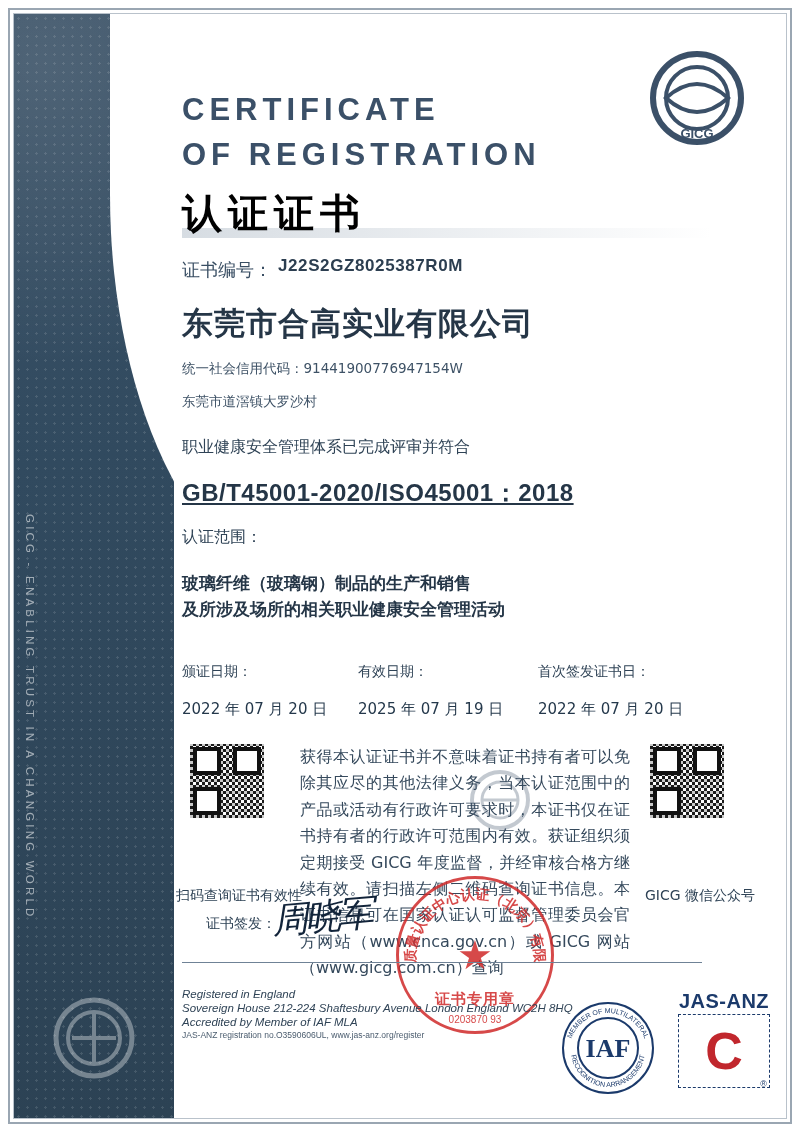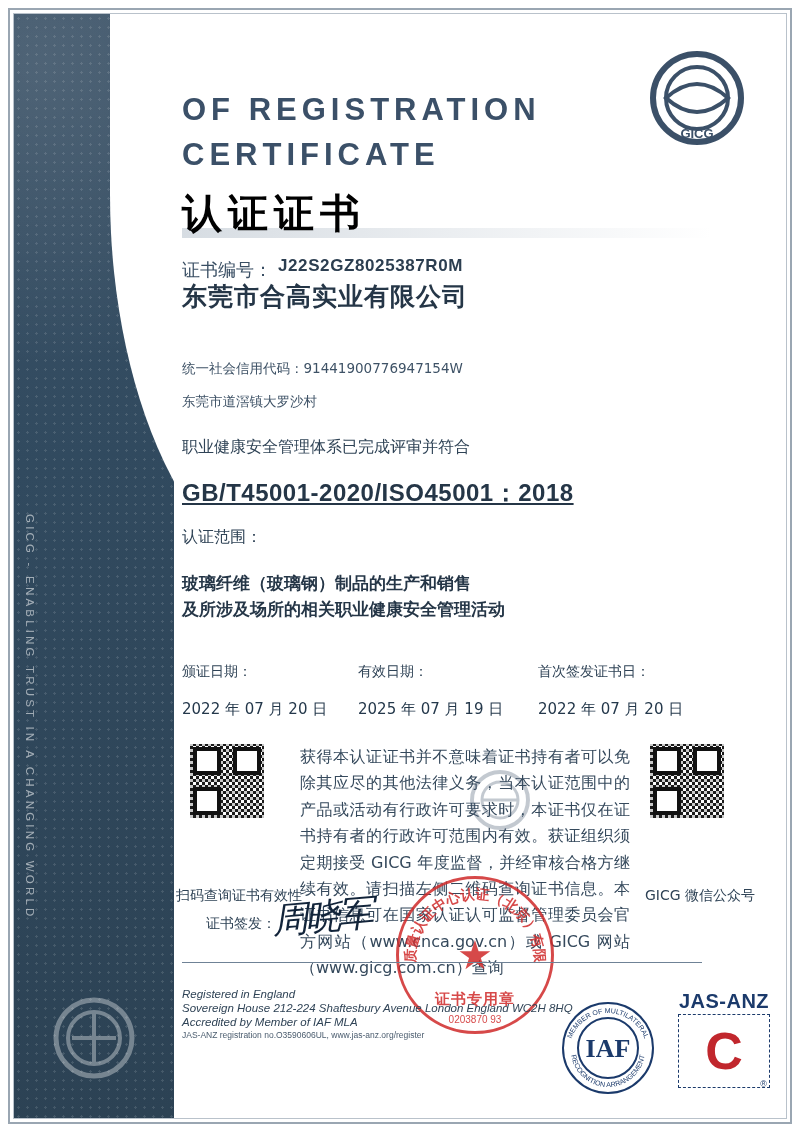--- a/index.html
+++ b/index.html
@@ -133,22 +133,22 @@
   .cert-no-value {
     position: absolute;
     left: 278px; top: 256px;
     font-size: 17px;
     font-weight: bold;
     letter-spacing: .6px;
     color: #2c3e50;
   }
   .company {
     position: absolute;
-    left: 182px; top: 280px;
-    font-size: 25px;
+    left: 182px; top: 303px;
+    font-size: 31px;
     font-weight: bold;
     letter-spacing: 1px;
     color: #253647;
   }
   .credit-code {
     position: absolute;
     left: 182px; top: 360px;
     font-size: 13.5px;
     color: #3e5266;
   }
@@ -407,22 +407,22 @@
   </div>
 
   <svg class="gicg-logo" viewBox="0 0 110 110">
     <circle cx="55" cy="52" r="44" fill="none" stroke="#3b5068" stroke-width="6"></circle>
     <circle cx="55" cy="52" r="31" fill="none" stroke="#3b5068" stroke-width="4"></circle>
     <path d="M24 52 q31 -28 62 0 q-31 28 -62 0 z" fill="none" stroke="#3b5068" stroke-width="4"></path>
     <text x="55" y="92" text-anchor="middle" font-size="13" font-weight="bold" fill="#3b5068" font-family="Liberation Sans, sans-serif">GICG</text>
   </svg>
 
   <div class="title-en">
+    <div>CERTIFICATE</div>
     <div>OF REGISTRATION</div>
-    <div>CERTIFICATE</div>
   </div>
   <div class="title-zh-rule"></div>
   <div class="title-zh cn">认证证书</div>
 
   <div class="row-label cert-no-label cn">证书编号：</div>
   <div class="cert-no-value">J22S2GZ8025387R0M</div>
 
   <div class="company cn">东莞市合高实业有限公司</div>
   <div class="credit-code cn">统一社会信用代码：91441900776947154W</div>
   <div class="address cn">东莞市道滘镇大罗沙村</div>

